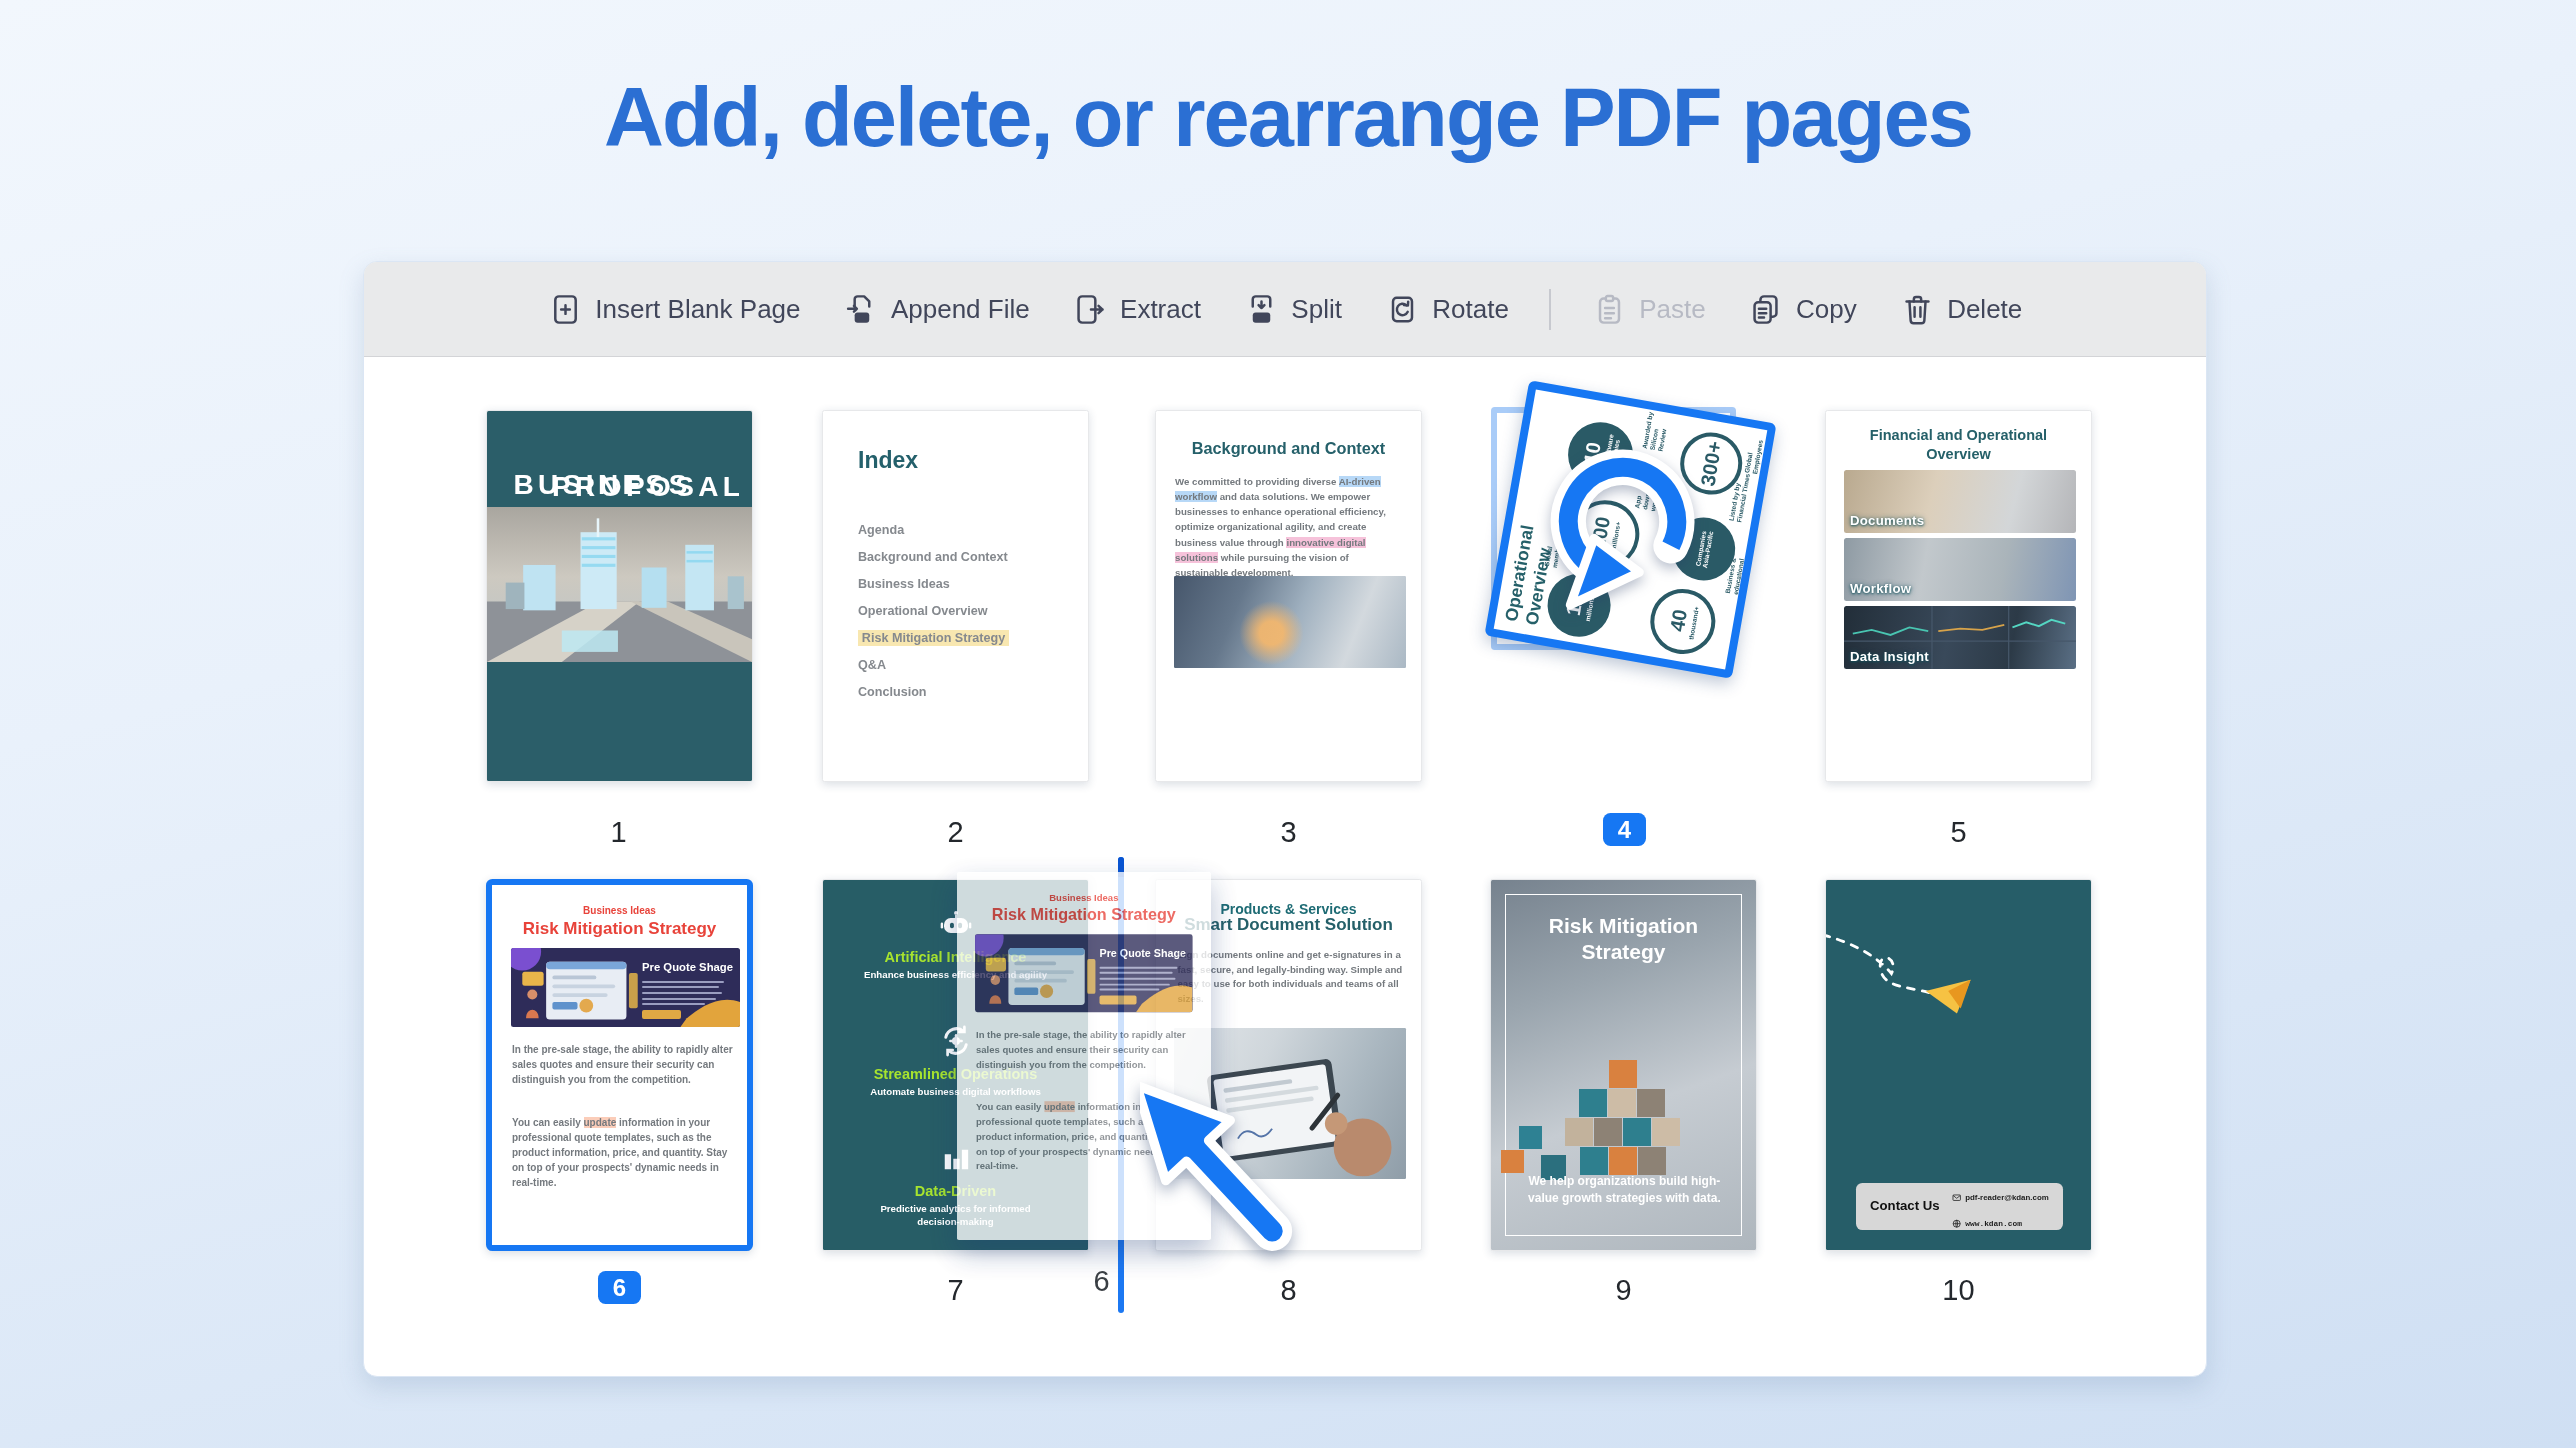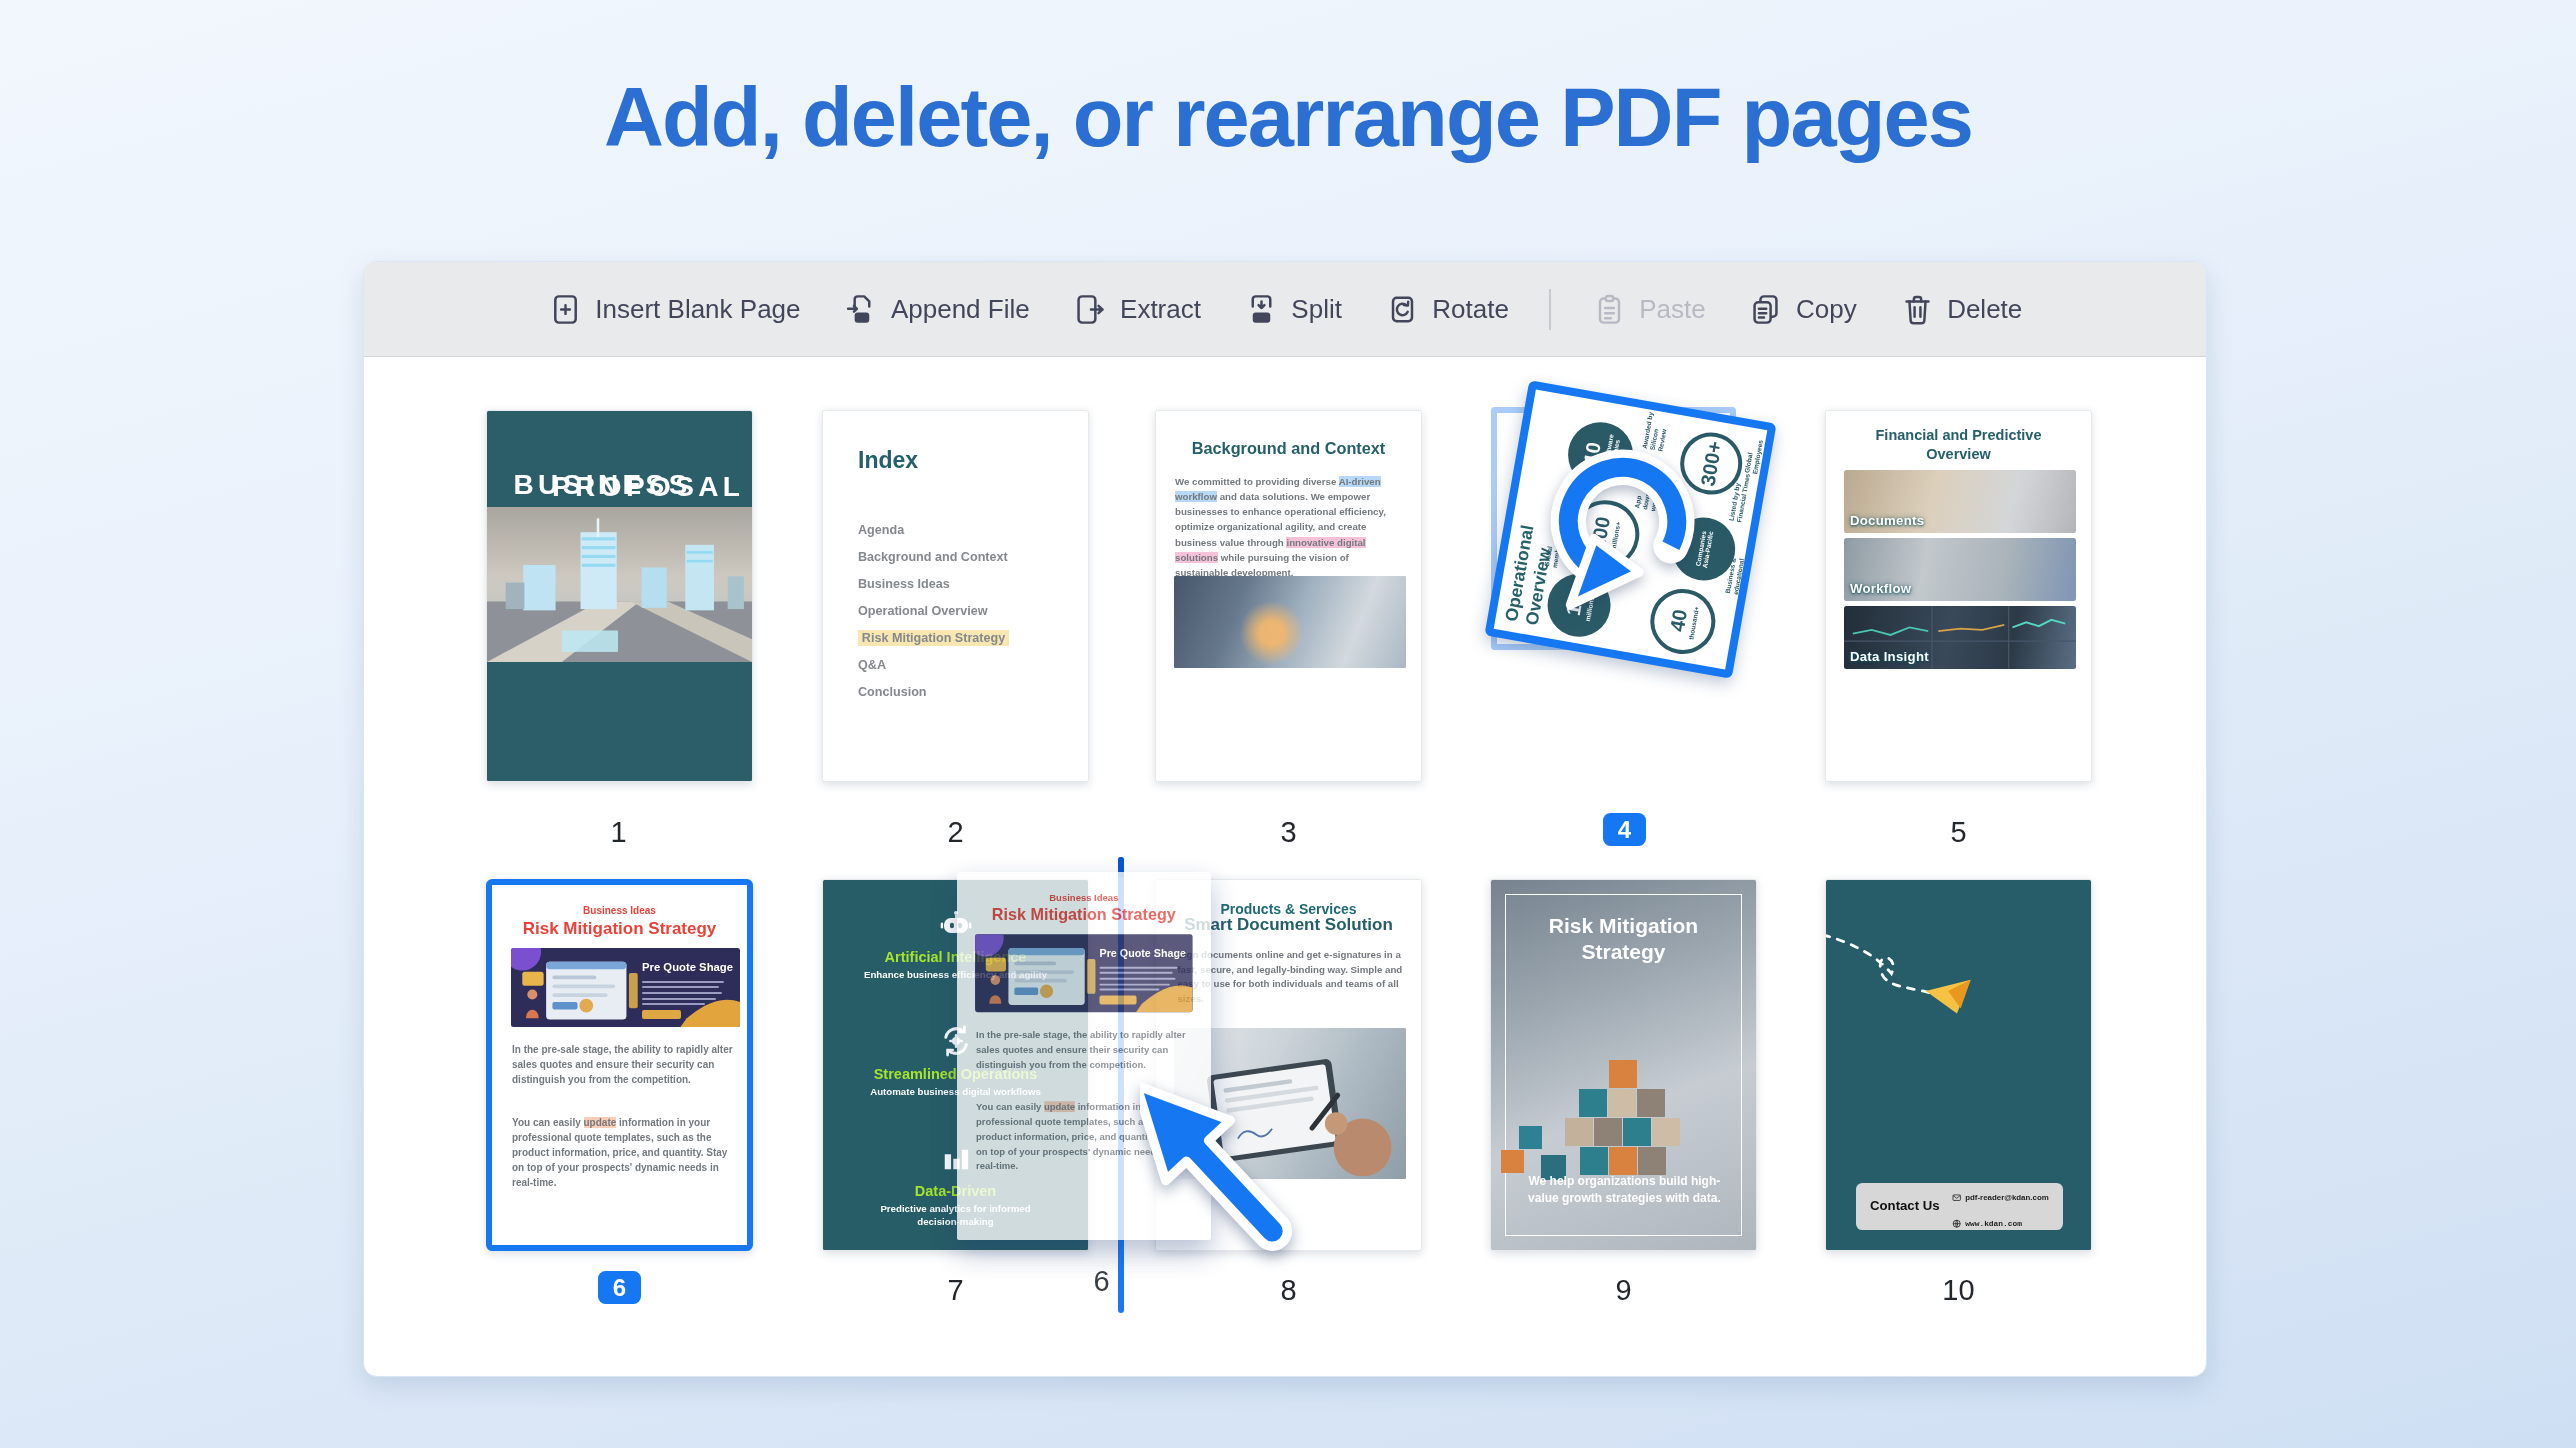--- a/index.html
+++ b/index.html
@@ -333,21 +333,21 @@
   <div class="rotate-overlay">
     <svg viewBox="0 0 262 272">
       <path d="M 200 168 A 86 86 0 1 0 84 206" stroke="#ffffff" stroke-width="56" fill="none" stroke-linecap="round"></path>
       <path d="M 200 168 A 86 86 0 1 0 84 206" stroke="#1677f3" stroke-width="30" fill="none" stroke-linecap="butt"></path>
       <polygon points="40,262 150,210 78,156" fill="#1677f3" stroke="#ffffff" stroke-width="14" stroke-linejoin="round"></polygon>
     </svg>
   </div>
   <div class="page-badge" style="left:1603px;top:813px;">4</div>
 
   <div class="page" style="left:1825px;top:410px;">
-    <div class="p5-title"><span>Financial and Predictive</span><br><span>Overview</span></div>
+    <div class="p5-title"><span>Financial and Operational</span><br><span>Overview</span></div>
     <div class="banner bn1">
       <span class="banner-label">Documents</span>
     </div>
     <div class="banner bn2">
       <span class="banner-label">Workflow</span>
     </div>
     <div class="banner bn3">
       <svg viewBox="0 0 369 100" style="position:absolute;inset:0;">
         <polyline points="14,44 44,38 74,46 104,34 134,40" fill="none" stroke="#49c5b1" stroke-width="3"></polyline>
         <polyline points="150,40 185,36 220,38 255,30" fill="none" stroke="#d7a34a" stroke-width="3"></polyline>

